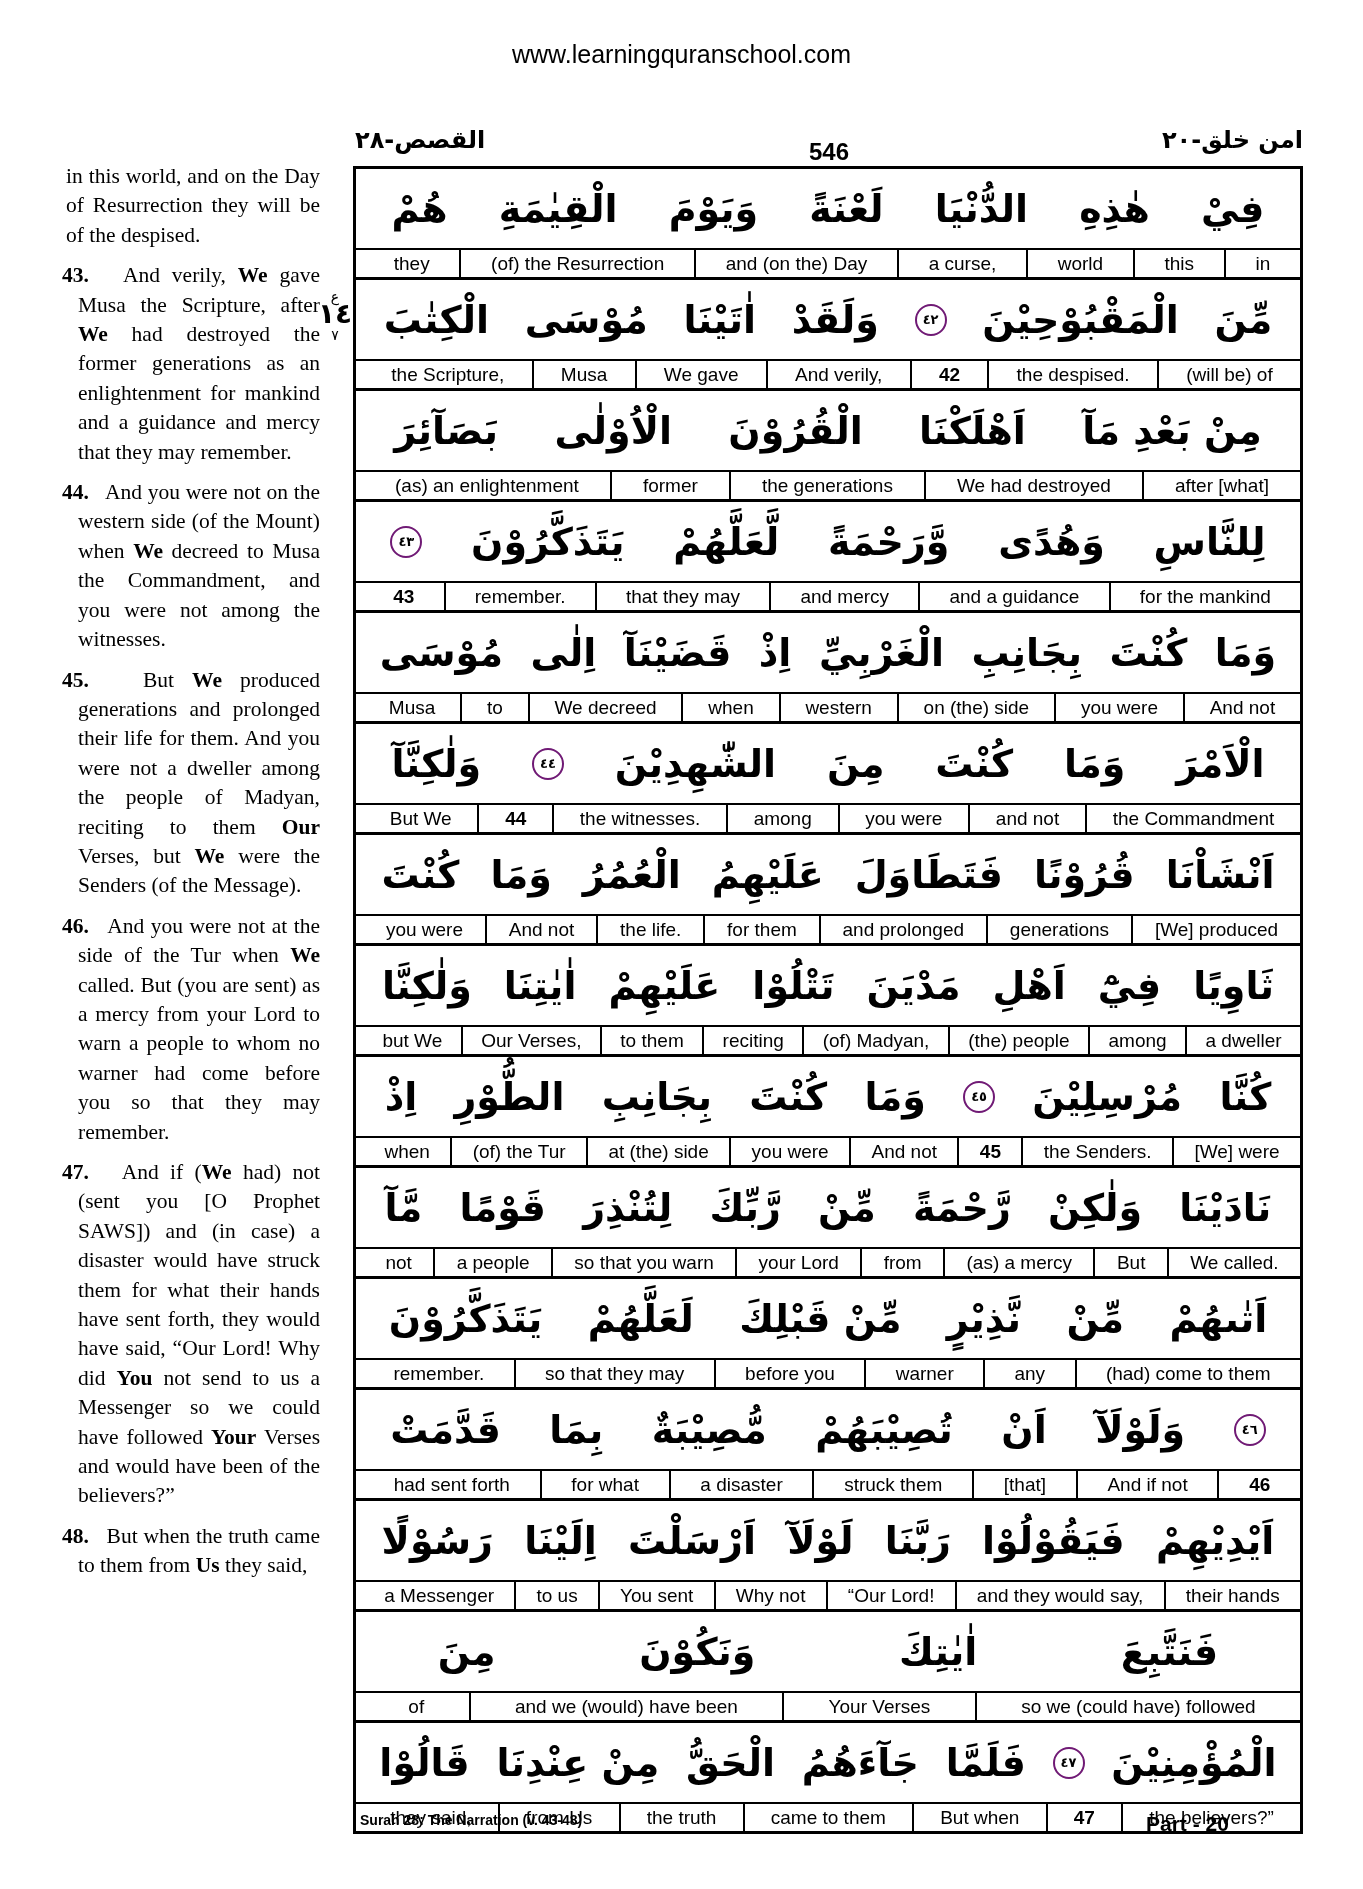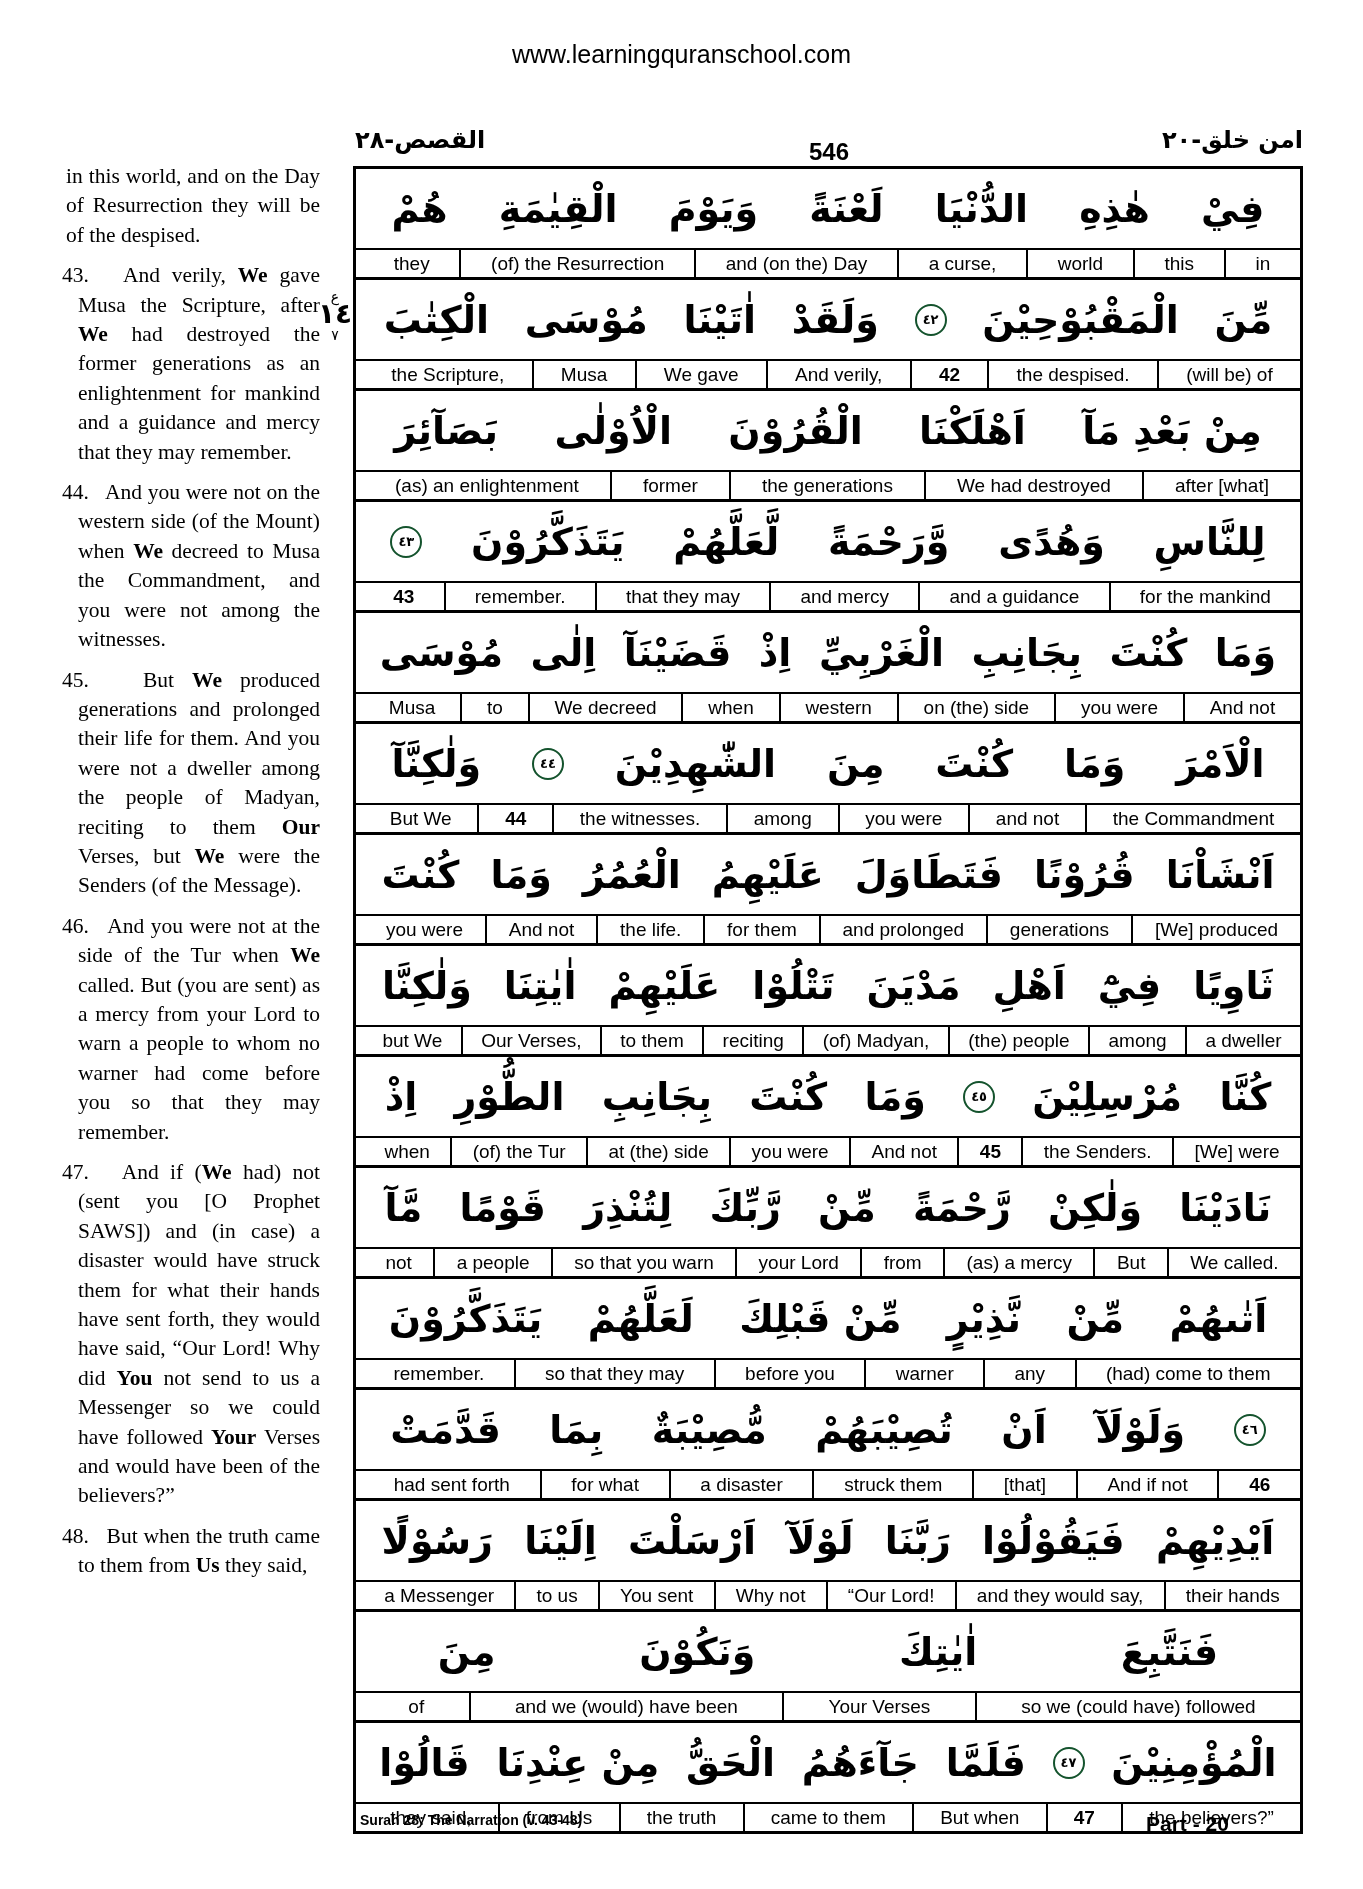--- a/index.html
+++ b/index.html
@@ -20,21 +20,21 @@
   .header-right-ar {
     position: absolute; right: 0; top: 0; font-family: "DejaVu Sans", sans-serif;
     font-weight: bold; font-size: 24px; direction: rtl;
   }
 
   .translation-col {
     position: absolute; left: 62px; top: 162px; width: 258px;
     font-family: "Liberation Serif", serif; font-size: 21.5px; line-height: 29.4px;
   }
   .verse-para { margin: 0 0 11px 0; text-align: justify; text-align-last: left; }
-  .verse-para .num { font-weight: normal; margin-top: 44px; }
+  .verse-para .num { font-weight: bold; margin-top: 44px; }
   .b { font-weight: bold; }
 
   .ruku-mark {
     position: absolute; left: 315px; top: 290px; width: 40px; height: 70px;
     font-family: "DejaVu Sans", sans-serif; text-align: center; line-height: 1;
   }
   .ruku-mark .r1 { font-size: 14px; display: block; }
   .ruku-mark .r2 { font-size: 28px; font-weight: bold; display: block; margin-top: -4px; }
   .ruku-mark .r3 { font-size: 14px; display: block; }
 
@@ -43,21 +43,21 @@
     border: 3px solid #000; box-sizing: border-box;
   }
   .ar-row {
     height: 79px; display: flex; flex-direction: row-reverse; align-items: center;
     justify-content: space-around; border-bottom: 2px solid #000; padding: 0 10px;
     font-family: "DejaVu Sans", sans-serif; font-weight: bold; font-size: 38px;
   }
   .ar-word { direction: rtl; white-space: nowrap; }
   .ayah-end {
     display: inline-flex; align-items: center; justify-content: center;
-    width: 28px; height: 28px; border: 2px solid #14532d; border-radius: 50%;
+    width: 28px; height: 28px; border: 2px solid #701a75; border-radius: 50%;
     font-size: 13px; font-weight: bold;
   }
   .en-row {
     height: 27px; display: flex; flex-direction: row-reverse; border-bottom: 3px solid #000;
     font-family: "Liberation Sans", sans-serif; font-size: 19px; line-height: 27px;
   }
   .en-row:last-child { border-bottom: none; }
   .en-cell {
     flex: 1 1 auto; text-align: center; white-space: nowrap; overflow: hidden;
     border-left: 2px solid #000; padding: 0 4px;

